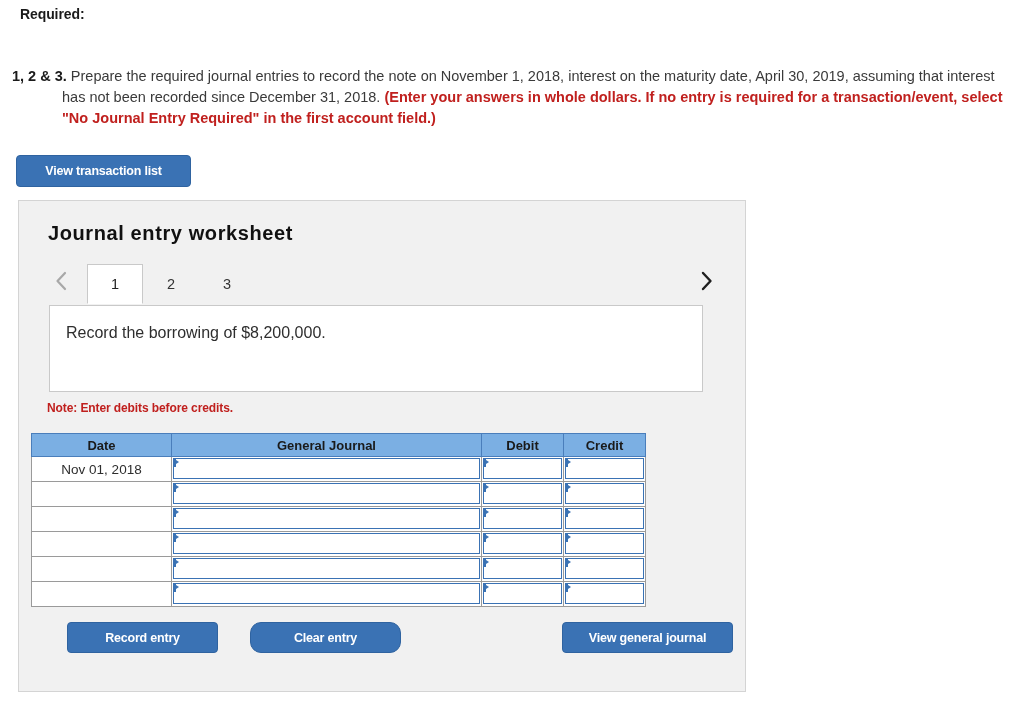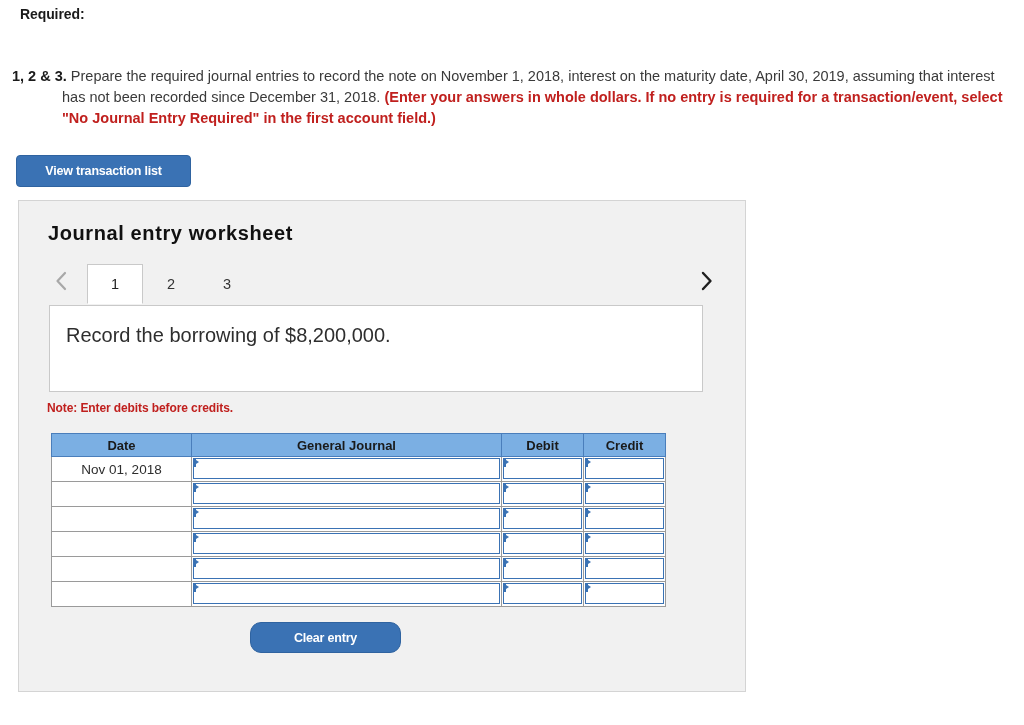--- a/index.html
+++ b/index.html
@@ -107,32 +107,32 @@
   
   .instruction-box {
     position: absolute; left: 30px; top: 104px;
     width: 654px; height: 87px;
     background: #ffffff;
     border: 1px solid #c9c9c9;
     z-index: 1;
   }
   .instruction-text {
     position: absolute; left: 16px; top: 18px;
-    font-size: 20px; color: #2e2e2e;
+    font-size: 16px; color: #2e2e2e;
   }
 
   .note-text {
     position: absolute; left: 28px; top: 200px;
     font-size: 12px; color: #c0201e; font-weight: bold;
     letter-spacing: -0.1px;
   }
 
   
   .jtable {
-    position: absolute; left: 32px; top: 232px;
+    position: absolute; left: 12px; top: 232px;
     border-collapse: collapse;
     table-layout: fixed;
   }
   .jtable th {
     background: #7bafe3;
     border: 1px solid #4a7ebb;
     font-size: 13px;
     font-weight: bold;
     color: #1a1a1a;
     height: 23px;
@@ -374,14 +374,16 @@
           <td class="inp">
             <div class="field">
               <span class="stem"></span>
               <span class="caret"></span>
             </div>
           </td>
         </tr>
       </tbody>
   </table>
 
+  <div class="btn" id="record-entry">Record entry</div>
   <div class="btn" id="clear-entry">Clear entry</div>
+  <div class="btn" id="view-gen-journal">View general journal</div>
 </div>
 
 </body></html>

